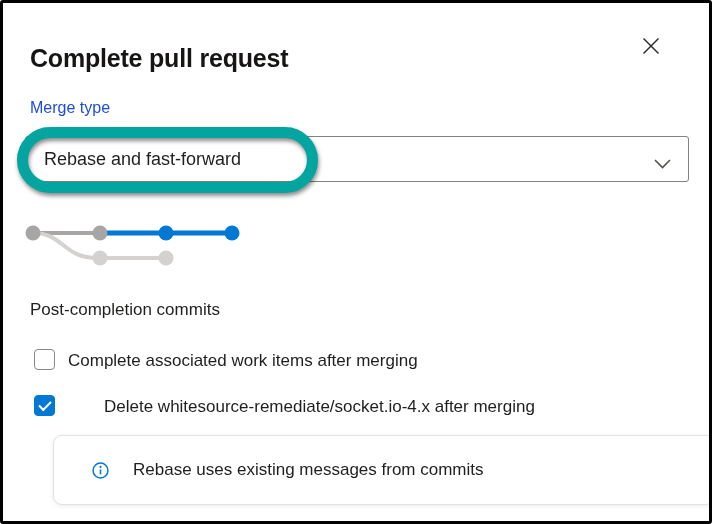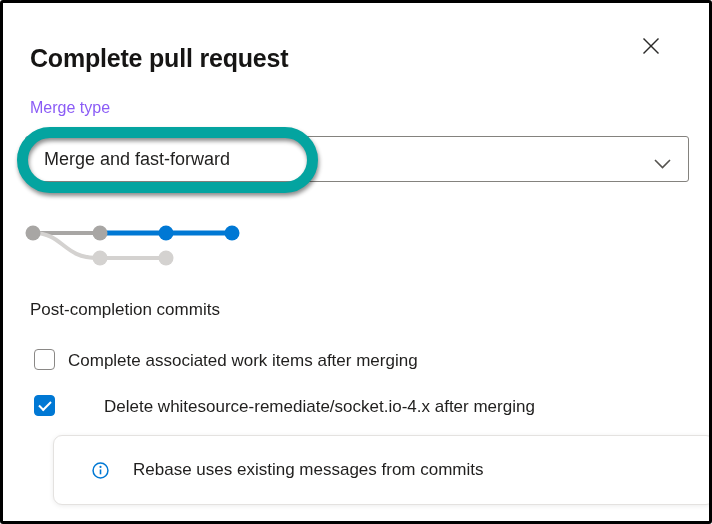--- a/index.html
+++ b/index.html
@@ -4,21 +4,21 @@
 <style>
   html,body{margin:0;padding:0;background:#fff;}
   .frame{
     position:relative;width:712px;height:524px;box-sizing:border-box;
     border:3px solid #000;border-radius:3px;background:#fff;overflow:hidden;
     font-family:"Liberation Sans",sans-serif;color:#1f1e1d;padding-left:44px;
   }
   .abs{position:absolute;}
   .dialog-title{left:27px;top:24px;font-size:25px;font-weight:700;letter-spacing:-0.2px;color:#161514;}
   .close-btn{left:633px;top:28px;width:30px;height:30px;display:flex;align-items:center;justify-content:center;cursor:pointer;background:none;border:none;padding:0;}
-  .field-label{left:27px;top:96px;font-size:16px;color:#8b5cf6;}
+  .field-label{left:27px;top:96px;font-size:16px;color:#1d4ed8;}
   .dropdown{
     left:22px;top:133px;width:664px;height:46px;box-sizing:border-box;
     border:1px solid #84827e;border-radius:3px;background:#fff;
     display:flex;align-items:center;cursor:pointer;
   }
   .dropdown-value{padding-left:18px;font-size:18px;color:#201f1e;}
   .dropdown-chevron{position:absolute;right:17px;top:18px;}
   .annotation-ring{
     left:14px;top:124px;width:301px;height:66px;box-sizing:border-box;
     border:11px solid #04a4a0;border-radius:34px;pointer-events:none;
@@ -61,21 +61,21 @@
       <svg width="20" height="20" viewBox="0 0 20 20">
         <line x1="2.5" y1="2.5" x2="17.5" y2="17.5" stroke="#2b2a29" stroke-width="1.4"></line>
         <line x1="17.5" y1="2.5" x2="2.5" y2="17.5" stroke="#2b2a29" stroke-width="1.4"></line>
       </svg>
     </span>
   </button>
 
   <div class="abs field-label">Merge type</div>
 
   <div class="abs dropdown">
-    <span class="dropdown-value">Merge and fast-forward</span>
+    <span class="dropdown-value">Rebase and fast-forward</span>
     <span class="dropdown-chevron">
       <svg width="17" height="10" viewBox="0 0 17 10">
         <path d="M1 1 L8.5 8.5 L16 1" fill="none" stroke="#55534f" stroke-width="1.6"></path>
       </svg>
     </span>
   </div>
 
   <div class="abs annotation-ring"></div>
 
   <svg id="merge-graph" class="abs graph-svg" width="240" height="62" viewBox="20 213 240 62">

